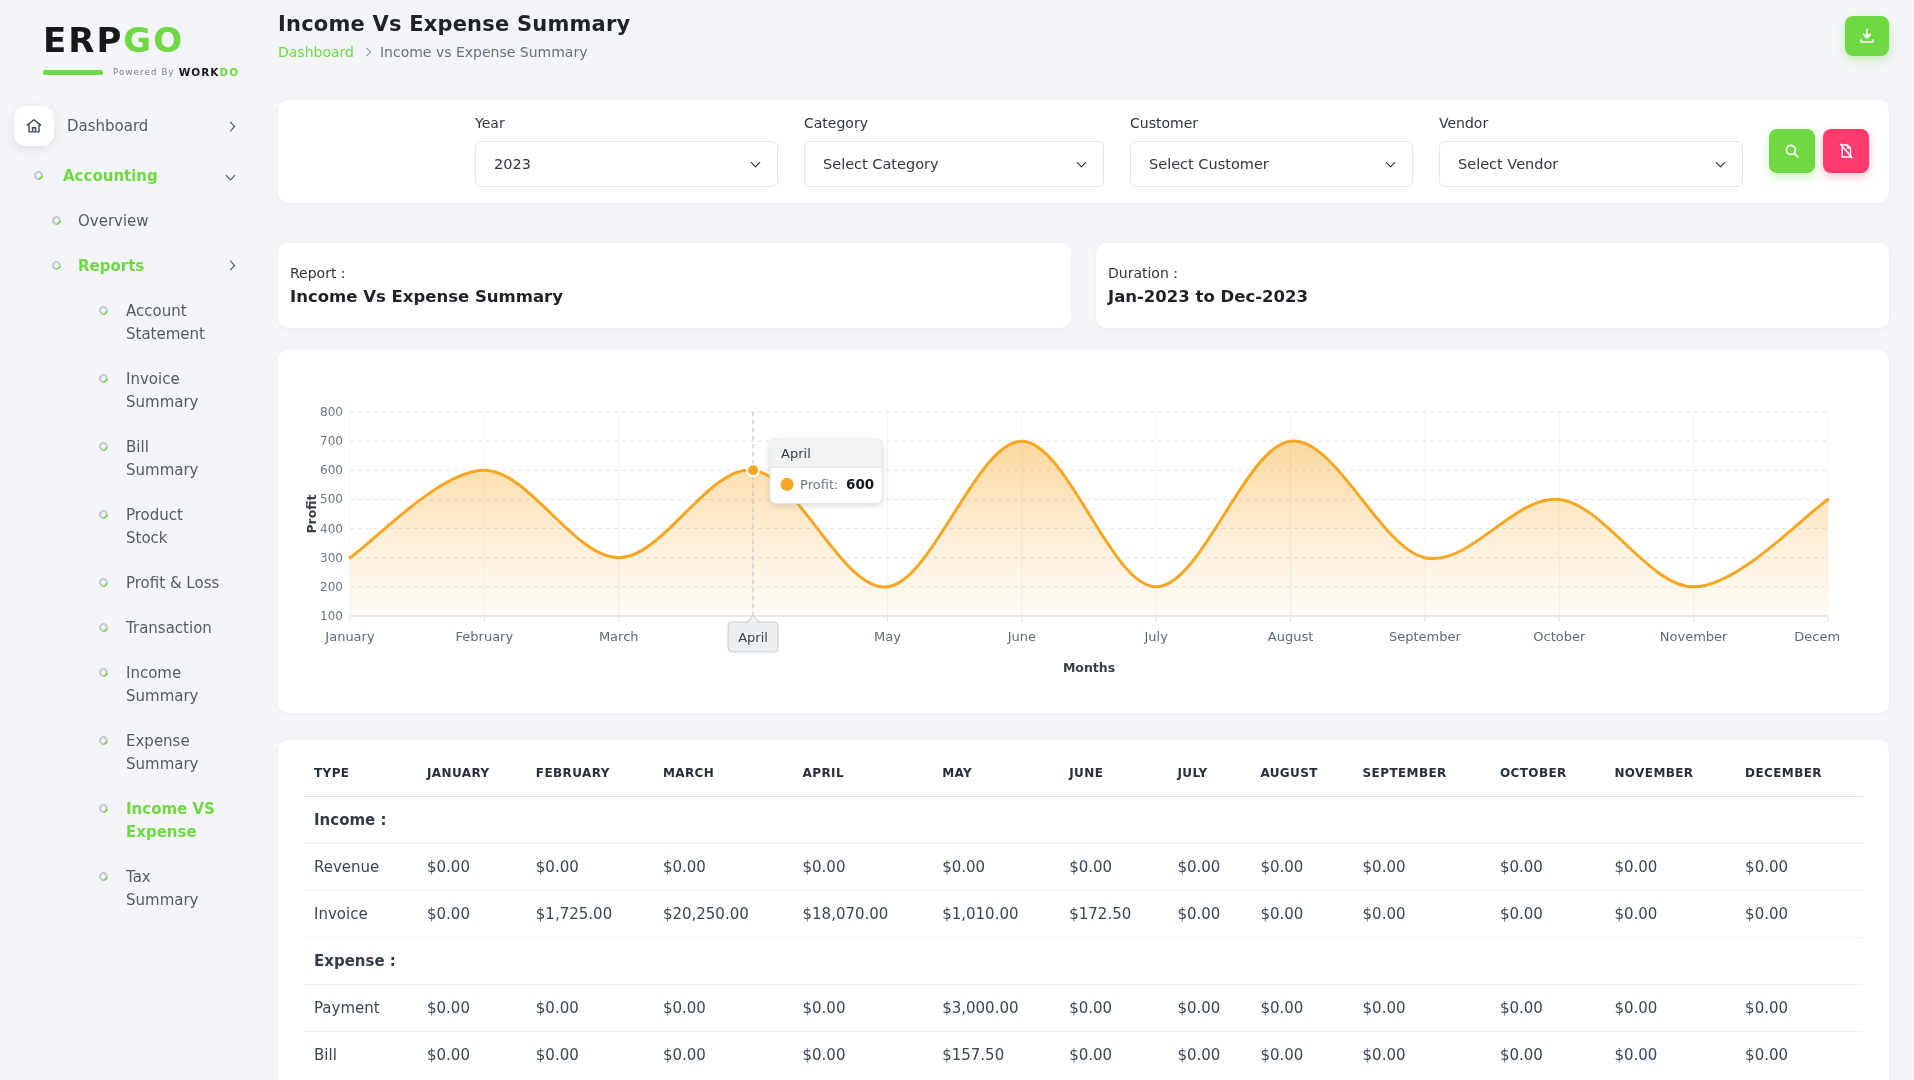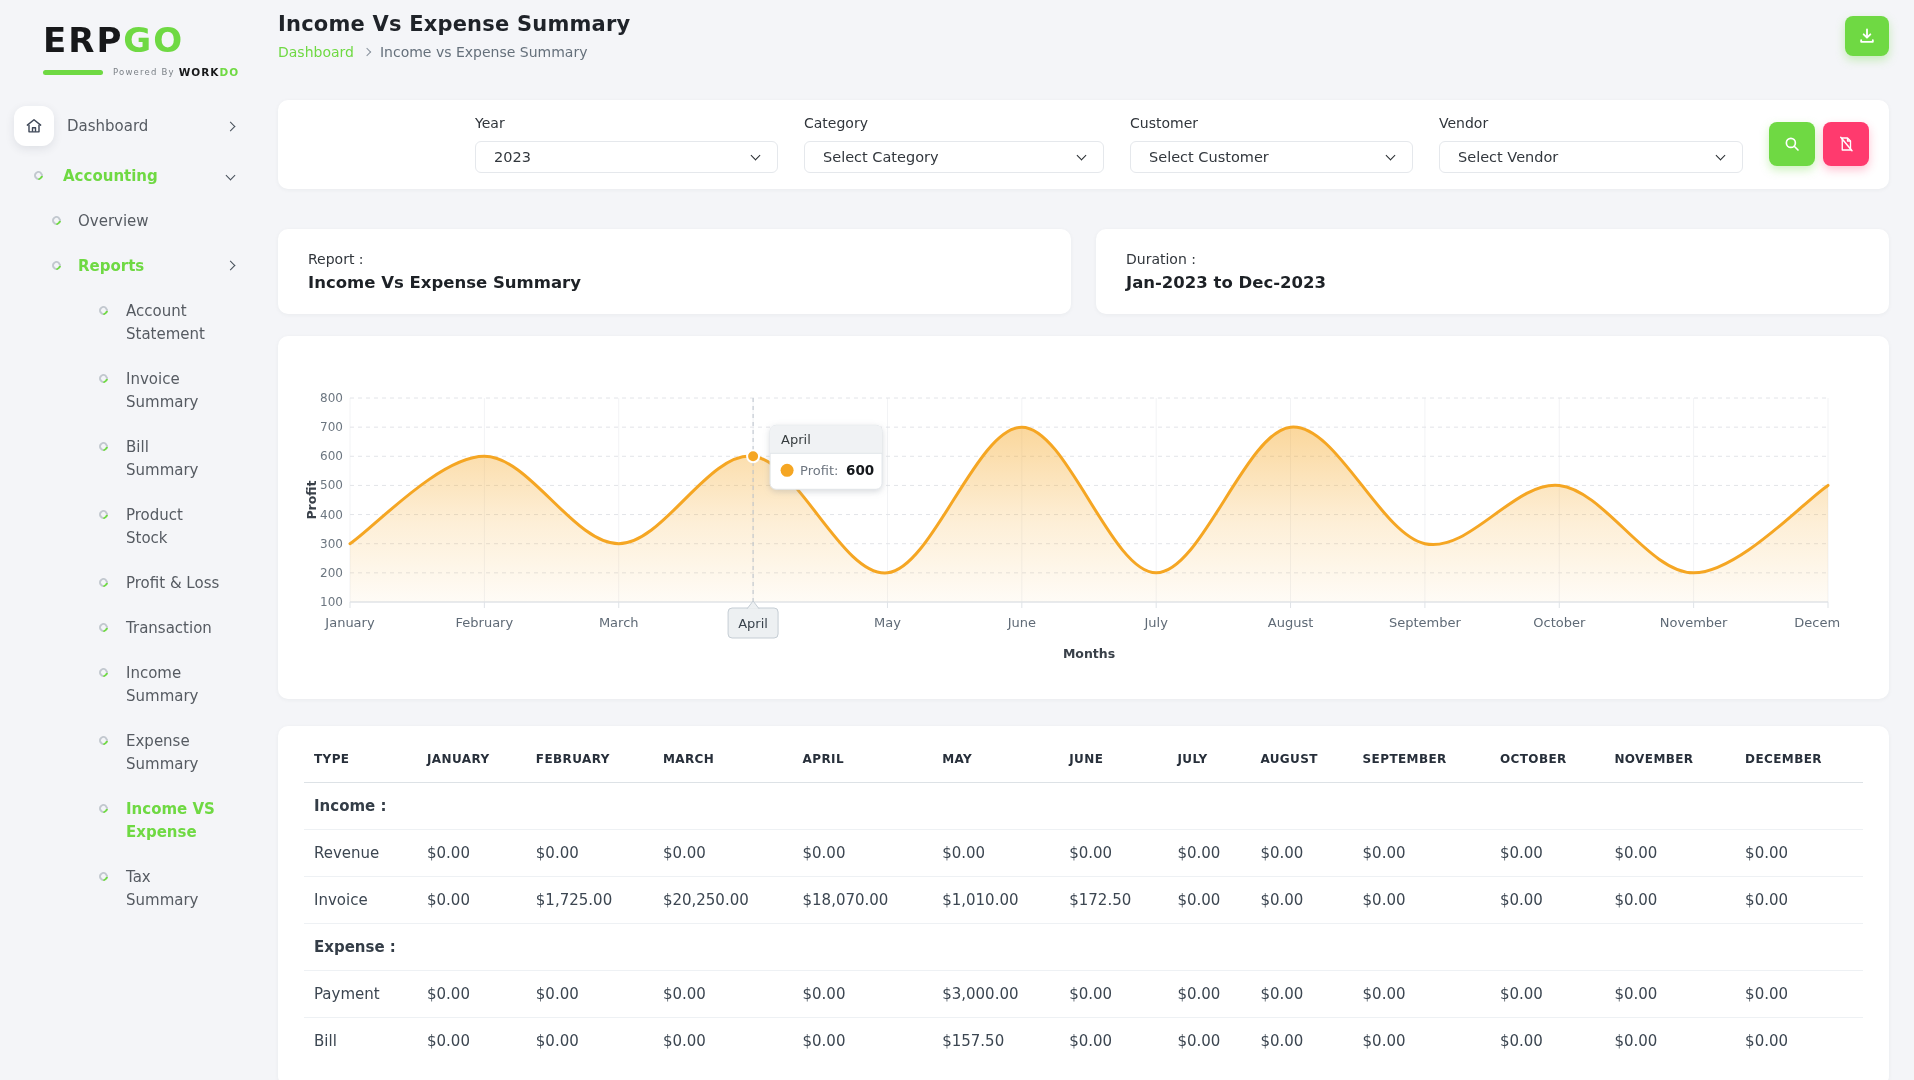--- a/index.html
+++ b/index.html
@@ -59,32 +59,32 @@
 
   .card { background:#ffffff; border-radius:10px; box-shadow:0 1px 4px rgba(40,50,65,.05); }
 
   
   .filter-card { margin-top:40px; padding:15px 20px 16px 20px; }
   .filter-row { display:flex; align-items:center; }
   .f-spacer { width:177px; flex:0 0 auto; }
   .f-field { margin-right:26px; }
   .f-field.w1{ width:303px; } .f-field.w2{ width:300px; } .f-field.w3{ width:283px; } .f-field.w4{ width:304px; }
   .f-label { font-size:14px; color:#30353b; margin-bottom:10px; }
-  .select { height:32px; border:1px solid #e5e8ec; border-radius:6px; background:#fff;
+  .select { height:46px; border:1px solid #e5e8ec; border-radius:6px; background:#fff;
     display:flex; align-items:center; justify-content:space-between; padding:0 18px; font-size:14.5px; color:#32373d; cursor:pointer; }
   .sel-chev { width:7px; height:7px; border-width:1.8px; border-color:#272c31; margin-top:-3px; }
   .f-actions { display:flex; gap:8px; margin-bottom:1px; }
   .icon-btn { width:46px; height:44px; border:none; border-radius:8px; cursor:pointer;
     display:flex; align-items:center; justify-content:center; }
   .btn-green { background:#6fd943; box-shadow:0 4px 10px rgba(111,217,67,.35); }
   .btn-pink { background:#ff3a6e; box-shadow:0 4px 10px rgba(255,58,110,.3); }
 
   
   .info-row { display:flex; gap:25px; margin-top:40px; }
-  .info-card { flex:1 1 0; padding:22px 30px; }
+  .info-card { flex:1 1 0; padding:22px 12px; }
   .info-label { font-size:14px; color:#30353b; }
   .info-value { font-size:16.5px; font-weight:700; color:#1d2126; margin-top:6px; }
 
   
   .chart-card { margin-top:22px; padding:20px 18px 15px 22px; height:363px; }
   .chart-wrap svg { display:block; }
   svg text { font-family:"DejaVu Sans","Liberation Sans",sans-serif; }
 
   
   .table-card { margin-top:27px; padding:8px 26px 20px 26px; min-height:360px; }

